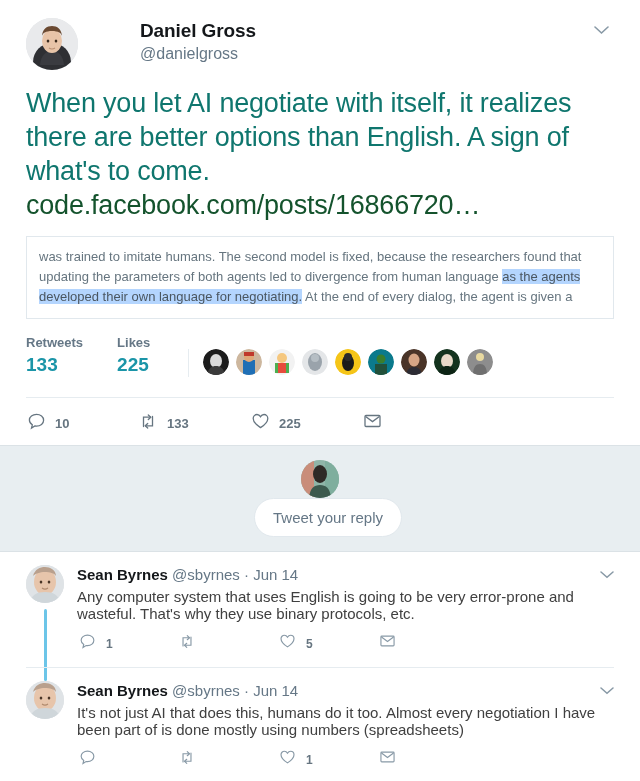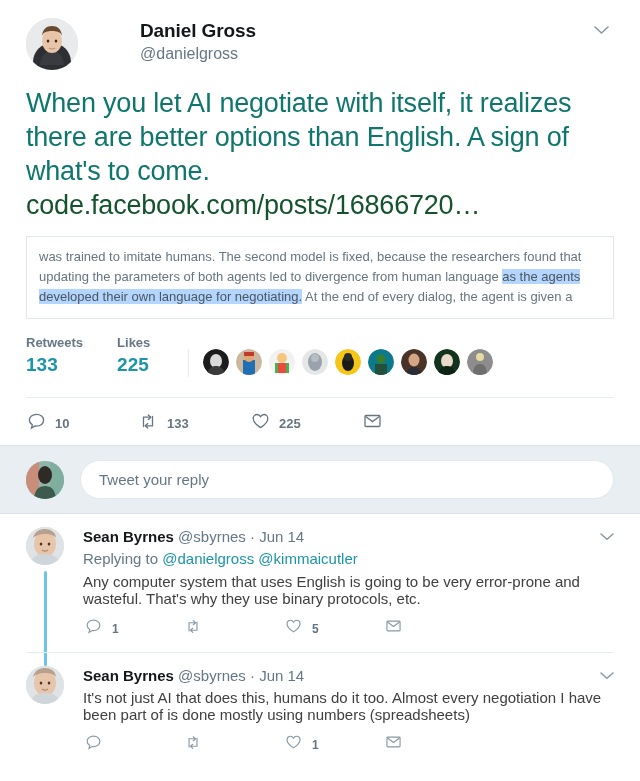--- a/index.html
+++ b/index.html
@@ -115,21 +115,21 @@
   .action .ico { width: 20px; height: 20px; display:flex; align-items:center; justify-content:center; }
   .action .cnt { font-size: 13px; font-weight: bold; margin-left: 9px; color:#667580; }
   .act-reply .cnt { font-size: 12px; }
 
   
   .compose {
     background: #e8eef1;
     border-top: 1px solid #dbe2e6;
     border-bottom: 1px solid #dbe2e6;
     padding: 14px 26px;
-    display:flex; align-items:center;
+    display:flex; align-items:center;flex-direction:column;
   }
   .compose .avatar { width: 38px; height: 38px; }
   .compose-box {
     flex: 1 1 auto;
     margin-left: 16px;
     background: #fff;
     border: 1px solid #e1e8ed;
     border-radius: 100px;
     height: 37px;
     display:flex; align-items:center;
@@ -148,21 +148,21 @@
   }
   .reply + .reply { border-top: 1px solid #e6ecf0; }
   .reply-avatar-col { width: 38px; flex:0 0 auto; position:relative; }
   .reply .avatar { width: 38px; height: 38px; }
   .thread-line {
     position:absolute;
     left: 18px; top: 44px; bottom: -14px;
     width: 3px; border-radius: 2px;
     background: #6cc5e8;
   }
-  .reply-body { flex: 1 1 auto; margin-left: 19px; padding-bottom: 8px; position:relative; }
+  .reply-body { flex: 1 1 auto; margin-left: 13px; padding-bottom: 8px; position:relative; }
   .reply-head { font-size: 15px; line-height: 19px; }
   .r-name { font-weight: bold; color:#14171a; }
   .r-handle, .r-time { color:#657786; font-weight: normal; }
   .replying-to { font-size: 15px; color:#657786; line-height: 20px; margin-top: 3px; }
   .replying-to .mention { color:#1b95a8; cursor:pointer; }
   .reply-text { font-size: 15px; line-height: 17px; color:#404040; margin-top: 4px; }
   .reply-caret {
     position:absolute; right: 0; top: 0; color:#8899a6; cursor:pointer;
   }
   .reply .action-bar { margin-top: 9px; padding-bottom: 8px; }
@@ -341,24 +341,20 @@
         </div>
         <div class="thread-line"></div>
       </div>
       <div class="reply-body">
         <div class="reply-head">
           <span class="r-name">Sean Byrnes</span>
           <span class="r-handle">@sbyrnes</span>
           <span class="r-time">·</span>
           <span class="r-time">Jun 14</span>
         </div>
-        <div class="replying-to"><span>Replying to</span>
-          <span class="mention">@danielgross</span>
-          <span class="mention">@kimmaicutler</span>
-        </div>
         <div class="reply-text">Any computer system that uses English is going to be very error-prone and wasteful. That's why they use binary protocols, etc.</div>
         <span class="reply-caret">
           <svg width="14" height="8" viewBox="0 0 14 8">
               <path d="M1 1l6 5.3L13 1" stroke="#8899a6" stroke-width="1.5" fill="none" stroke-linecap="round"></path>
             </svg>
         </span>
         <div class="action-bar">
           <div class="action act-reply">
             <span class="ico">
               <svg width="17" height="17" viewBox="0 0 19 19">

